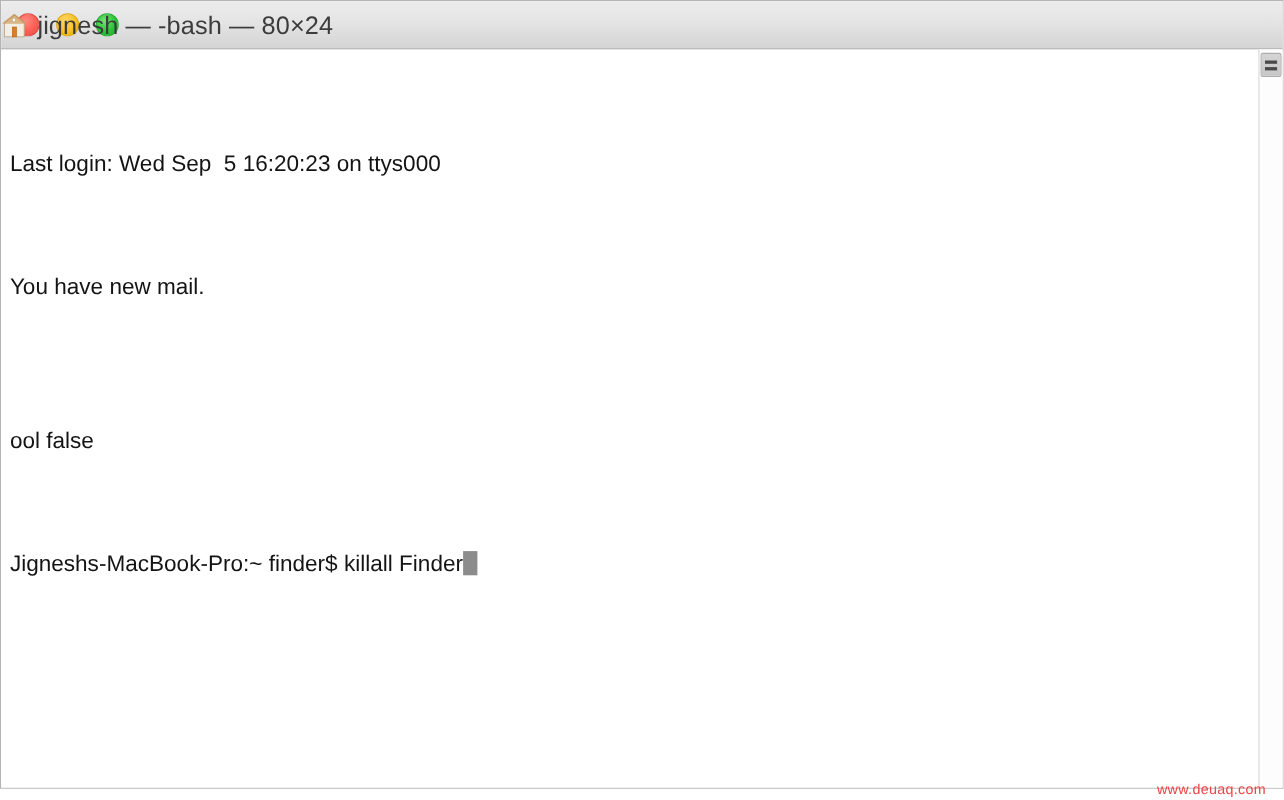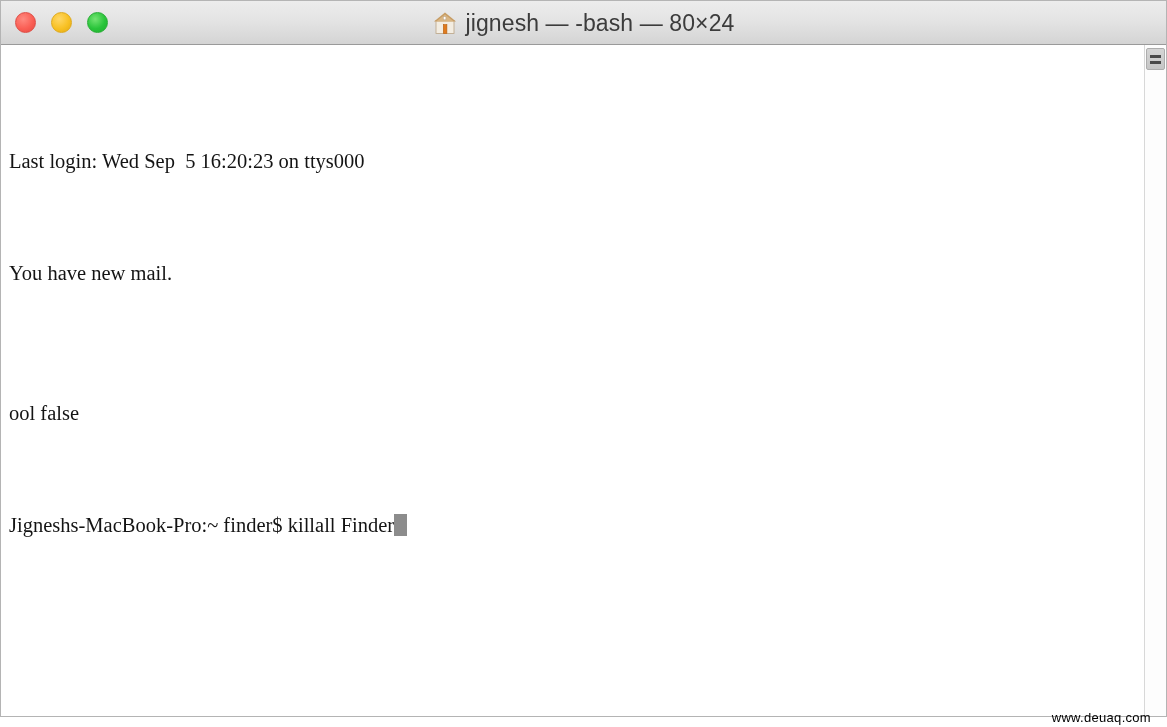--- a/index.html
+++ b/index.html
@@ -69,21 +69,20 @@
   }
 
   .title-center {
     position: absolute;
     left: 0;
     right: 0;
     top: 0;
     height: 44px;
     display: flex;
     align-items: center;
-    justify-content: center;
     gap: 9px;
   }
 
   .home-icon {
     width: 24px;
     height: 24px;
     display: block;
   }
 
   .title-text {
@@ -97,23 +96,23 @@
   
   .term-body {
     position: relative;
     height: 672px;
     background: #ffffff;
   }
 
   .term-text {
     position: absolute;
     left: 8px;
-    top: 18px;
+    top: 6px;
     right: 30px;
-    font-family: Liberation Serif, serif;
+    font-family: Liberation Sans, sans-serif;
     font-size: 20.5px;
     line-height: 28px;
     color: #141414;
     white-space: pre;
     letter-spacing: 0px;
   }
 
   .term-line {
     height: 28px;
     white-space: pre;
@@ -167,21 +166,21 @@
     background: #4a4a4a;
   }
 
   
   .watermark {
     position: absolute;
     right: 16px;
     bottom: 2px;
     font-family: "Liberation Sans", sans-serif;
     font-size: 13px;
-    color: #000000;
+    color: #ef4444;
     letter-spacing: 0.3px;
   }
 </style>
 </head>
 <body>
 
 <div id="screen">
 
   <div class="window">
 

